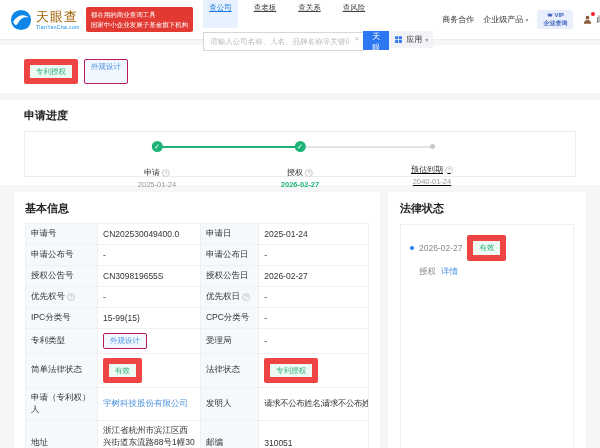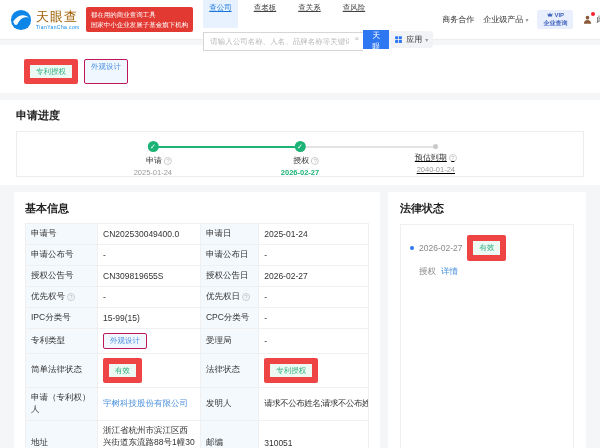--- a/index.html
+++ b/index.html
@@ -11,57 +11,57 @@
   .logo-mark { width:22px; height:22px; flex:0 0 auto; }
   .brand-col { display:flex; flex-direction:column; line-height:1; }
   .brand { color:#a16207; font-weight:normal; font-size:13px; letter-spacing:1px; }
   .domain { color:#0d86e8; font-size:5px; margin-top:2px; letter-spacing:.4px; }
   .slogan { background:#e23a33; color:#fff; font-size:6.5px; line-height:1.5;
     padding:3px 5px; margin-left:6px; border-radius:2px; white-space:nowrap; }
   .search { margin-left:10px; display:flex; flex-direction:column; }
   .s-tabs { display:flex; gap:10px; font-size:7.5px; color:#444; margin-bottom:2px; }
   .s-tab { padding:15px 6px; border-radius:2px 2px 0 0; cursor:pointer;text-decoration:underline; }
   .s-tab.on { background:#e7f2fe; color:#1a77dd; }
-  .s-row { display:flex; align-items:flex-start; }
+  .s-row { display:flex; align-items:center; }
   .s-input-wrap { position:relative; }
   .s-input { width:160px; height:19px; border:1px solid #d6d6d6; border-right:none;
     font-size:7.5px; padding:0 14px 0 6px; color:#333; outline:none; }
   .s-input::placeholder { color:#b9b9b9; }
   .s-clear { position:absolute; right:4px; top:4px; font-size:8px; color:#bbb; }
   .s-btn { height:19px; background:#2e77f2; color:#fff; border:none; font-size:8px;
     padding:0 9px; cursor:pointer; }
   .rnav { margin-left:auto; display:flex; align-items:center; gap:9px;
     font-size:8px; color:#333; white-space:nowrap; }
   .apps-pill { display:flex; align-items:center; gap:3px; background:#f1f3f6;
     border-radius:3px; padding:3px 5px;margin-top:40px; }
   .caret { font-size:6px; color:#999; }
   .vip { background:#e9effc; border-radius:2px; padding:2px 6px; line-height:1.25;
     color:#4165bf; font-size:6px; text-align:center; font-weight:bold; }
   .user-wrap { display:flex; align-items:center; gap:3px; }
   .user-ic { position:relative; width:11px; height:11px; }
   .red-dot { position:absolute; top:-2px; right:-2px; width:4px; height:4px;
     background:#f5222d; border-radius:50%; }
   .card { background:#fff; margin:0 0 7px 0; }
-  .pad { padding:8px 16px; }
+  .pad { padding:8px 24px; }
   .title-card { margin-top:5px; padding:8px 24px 9px; }
   .p-title { font-size:13.5px; font-weight:bold; color:#222; }
   .tag-row { display:flex; gap:6px; margin-top:6px; }
   .tag { font-size:7.5px; padding:1px 6px; border-radius:2px; display:inline-block; line-height:1.5;}
   .tag.green { color:#2eb07f; background:#edf9f3; border:6px solid #ef4444; }
   .tag.blue { color:#4a90e2; background:#f0f7ff; border:1px solid #be185d; }
   .sec-h { font-size:11px; font-weight:bold; color:#222; }
   .tl-box { border:1px solid #ececec; margin-top:8px; position:relative; height:46px; }
   .tl-line { position:absolute; top:14px; height:2px; background:#e4e4e4; }
   .tl-line.g { background:#1db376; }
   .step { position:absolute; top:9px; transform:translateX(-50%); text-align:center; }
   .node { width:11px; height:11px; border-radius:50%; background:#1db376; color:#fff;
     font-size:7px; line-height:11px; text-align:center; margin:0 auto; }
   .node.dot { width:5px; height:5px; background:#c9c9c9; margin-top:3px; margin-bottom:3px; }
-  .st-label { font-size:8px; color:#333; margin-top:3px; display:flex; align-items:center;
-    justify-content:flex-end; gap:2px; }
+  .st-label { font-size:8px; color:#333; margin-top:15px; display:flex; align-items:center;
+    justify-content:center; gap:2px; }
   .st-date { font-size:7.5px; color:#999; margin-top:2px; }
   .st-date.g { color:#1db376; font-weight:bold; }
   .help { display:inline-flex; width:8px; height:8px; border:1px solid #ccc; color:#b5b5b5;
     border-radius:50%; font-size:5.5px; align-items:center; justify-content:center; }
   .main-row { display:flex; gap:8px; padding:0 14px; align-items:stretch; margin-bottom:7px; }
   .left-card { flex:1 1 auto; background:#fff; padding:9px 11px 10px; }
   .right-card { flex:0 0 198px; background:#fff; padding:9px 12px 10px;
     display:flex; flex-direction:column; }
   table.info { width:100%; border-collapse:collapse; margin-top:7px; table-layout:fixed; }
   table.info td { border:1px solid #f0f0f0; font-size:8.5px; padding:4px 5px;

